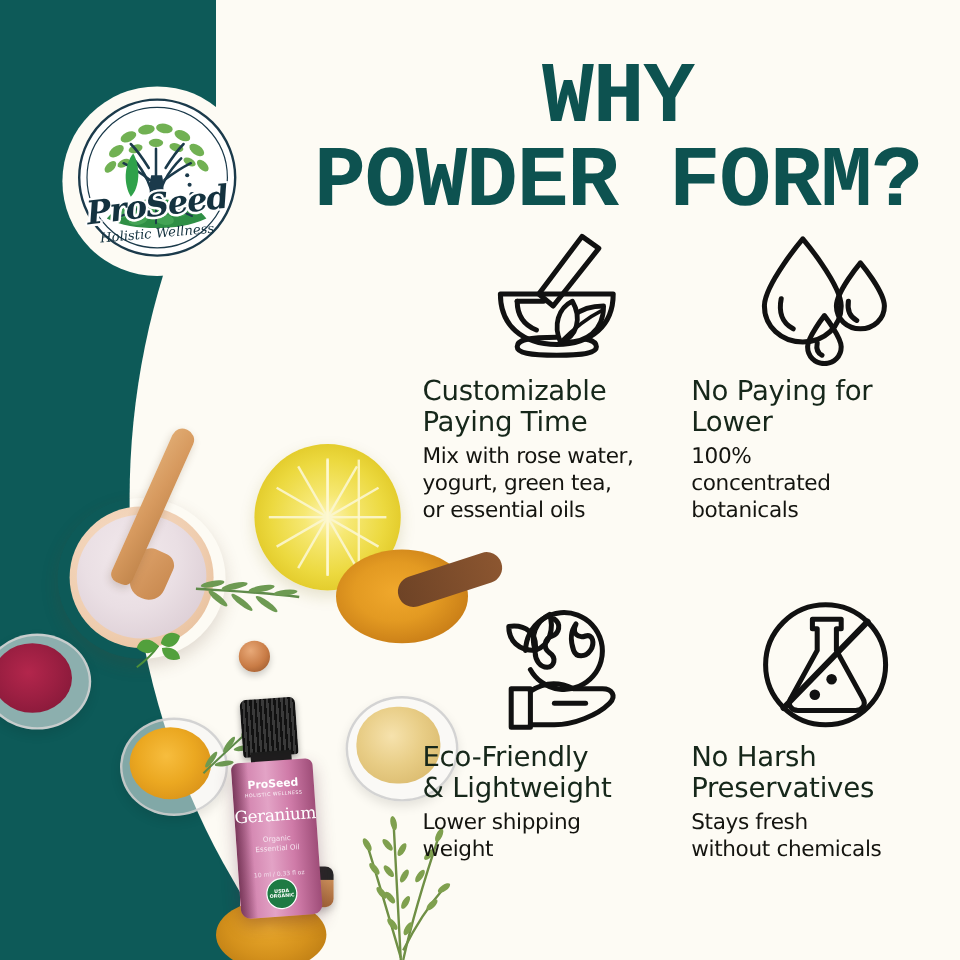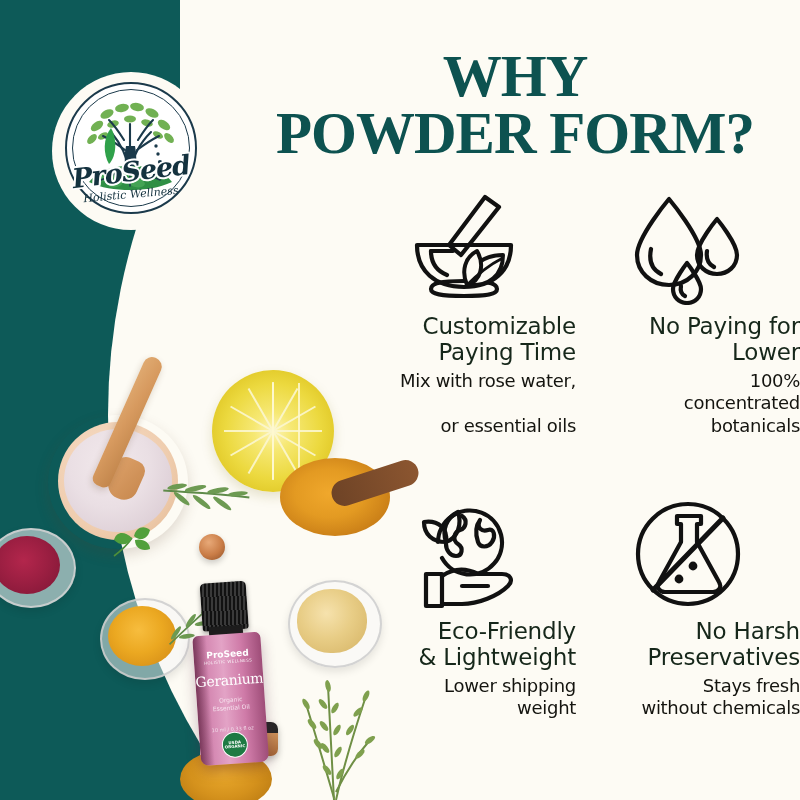--- a/index.html
+++ b/index.html
@@ -69,35 +69,35 @@
     font-family:"DejaVu Serif", serif;
     font-style:italic;font-size:11px;color:#14323f;
     transform:rotate(-5deg);
     z-index:6;
   }
 
   
   .headline{
     position:absolute;left:250px;top:48px;width:530px;
     text-align:center;
-    font-family:Liberation Serif, serif;
+    font-family:Liberation Mono, monospace;
     font-weight:bold;
-    font-size:59px;line-height:0.97;
+    font-size:72px;line-height:0.97;
     letter-spacing:-1px;
     color:#0d5250;
     z-index:30;
   }
 
   
   .features{
     position:absolute;left:352px;top:190px;width:448px;height:600px;
     z-index:25;
   }
   .feat{
-    position:absolute;width:224px;text-align:right;
+    position:absolute;width:224px;text-align:left;
   }
   .f1{left:0;top:0;}
   .f2{left:224px;top:0;}
   .f3{left:0;top:305px;}
   .f4{left:224px;top:305px;}
 
   .feat .ic{height:118px;display:flex;align-items:center;justify-content:center;}
   .feat .ic svg{display:block;}
 
   .feat h3{
@@ -517,21 +517,21 @@
           </g>
           <path d="M62 92 C72 82 84 72 96 66" stroke="#111" stroke-width="3" fill="none" stroke-linecap="round"></path>
         </svg>
       </div>
       <h3>
         <span>Customizable</span><br>
         <span>Paying Time</span>
       </h3>
       <p>
         <span>Mix with rose water,</span><br>
-        <br>
+        <span>yogurt, green tea,</span><br>
         <span>or essential oils</span>
       </p>
     </div>
 
     <div class="feat f2">
       <div class="ic">
         <svg width="118" height="112" viewBox="0 0 118 112">
           <g fill="none" stroke="#111" stroke-width="4.2" stroke-linecap="round" stroke-linejoin="round">
 
             <path d="M40 6 C40 6 8 44 8 62 C8 79 22 92 40 92 C58 92 72 79 72 62 C72 44 40 6 40 6 Z"></path>

